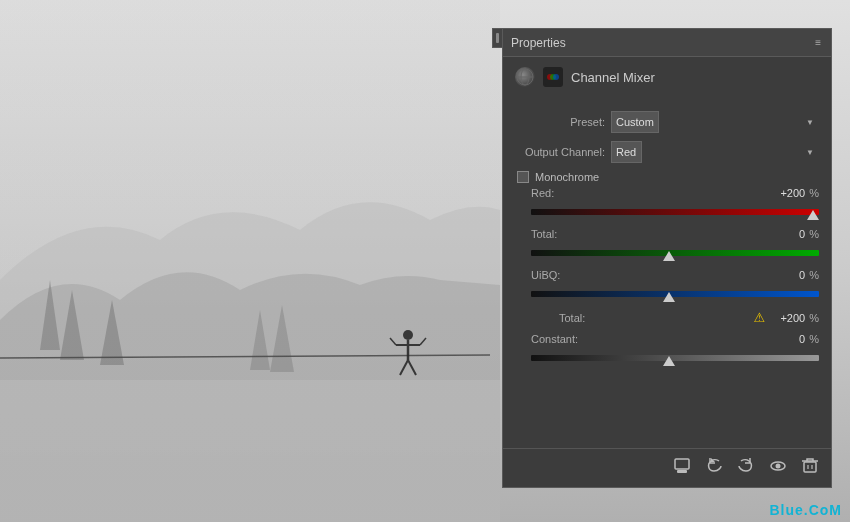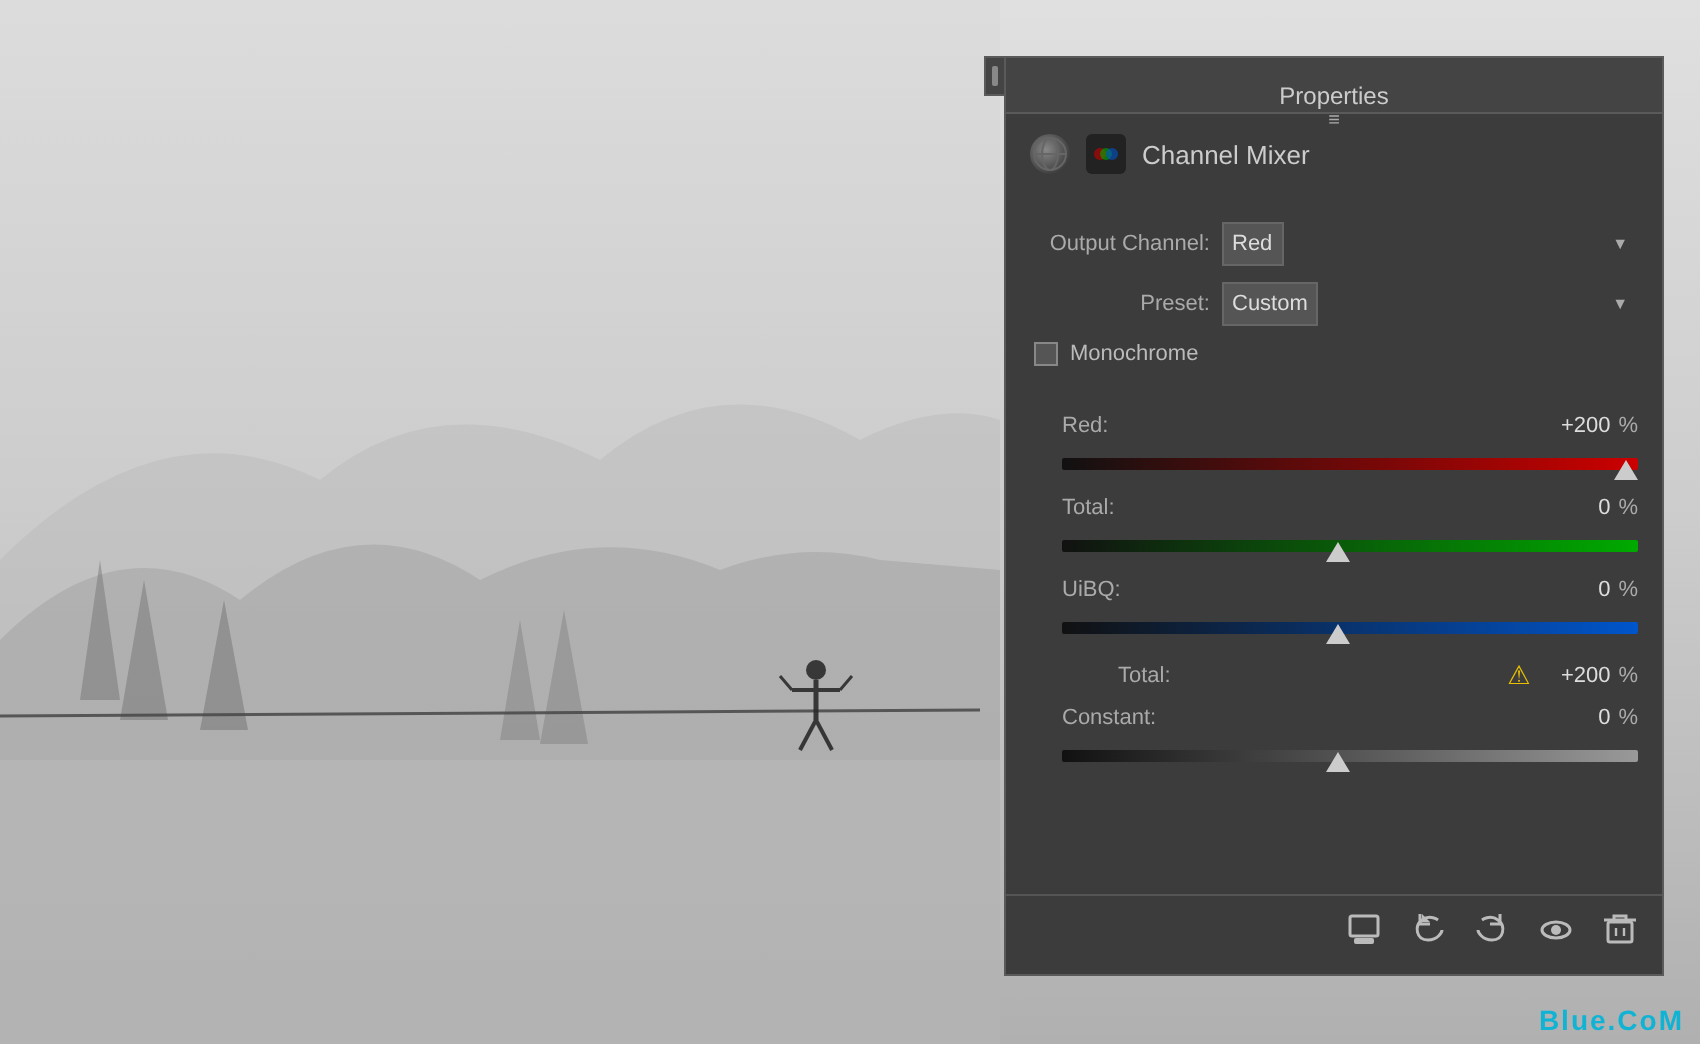--- a/index.html
+++ b/index.html
@@ -47,21 +47,20 @@
     }
 
     .panel-header {
       background: #444;
       border-bottom: 1px solid #5a5a5a;
       display: flex;
       align-items: center;
       justify-content: space-between;
       padding: 12px 8px;
       height: 28px;
-      flex-direction: column;
     }
 
     .panel-title {
       color: #ccc;
       font-size: 12px;
     }
 
     .panel-controls {
       display: flex;
       align-items: center;
@@ -161,21 +160,21 @@
       font-size: 8px;
       color: #aaa;
       pointer-events: none;
     }
 
     
     .checkbox-row {
       display: flex;
       align-items: center;
       gap: 6px;
-      margin-bottom: 24px;
+      margin-bottom: 4px;
       margin-left: 2px;
     }
 
     .cb {
       width: 12px;
       height: 12px;
       border: 1px solid #888;
       background: #555;
       flex-shrink: 0;
     }
@@ -426,33 +425,33 @@
           <rect width="16" height="16" fill="#222" rx="2"></rect>
           <circle cx="5" cy="8" r="3" fill="#cc0000" opacity="0.6"></circle>
           <circle cx="8" cy="8" r="3" fill="#00aa00" opacity="0.6"></circle>
           <circle cx="11" cy="8" r="3" fill="#0055cc" opacity="0.6"></circle>
         </svg>
       </div>
       <span class="mixer-title">Channel Mixer</span>
     </div>
 
     <div class="form-row">
+      <span class="form-label" style="width:90px;">Preset:</span>
+      <div class="select-wrapper">
+        <select class="form-select">
+          <option>Custom</option>
+        </select>
+      </div>
+    </div>
+
+    <div class="form-row">
       <span class="form-label" style="width:90px;">Output Channel:</span>
       <div class="select-wrapper">
         <select class="form-select">
           <option>Red</option>
-        </select>
-      </div>
-    </div>
-
-    <div class="form-row">
-      <span class="form-label" style="width:90px;">Preset:</span>
-      <div class="select-wrapper">
-        <select class="form-select">
-          <option>Custom</option>
         </select>
       </div>
     </div>
 
     <div class="checkbox-row">
       <div class="cb"></div>
       <span class="cb-label">Monochrome</span>
     </div>
 
     <div class="slider-section">

